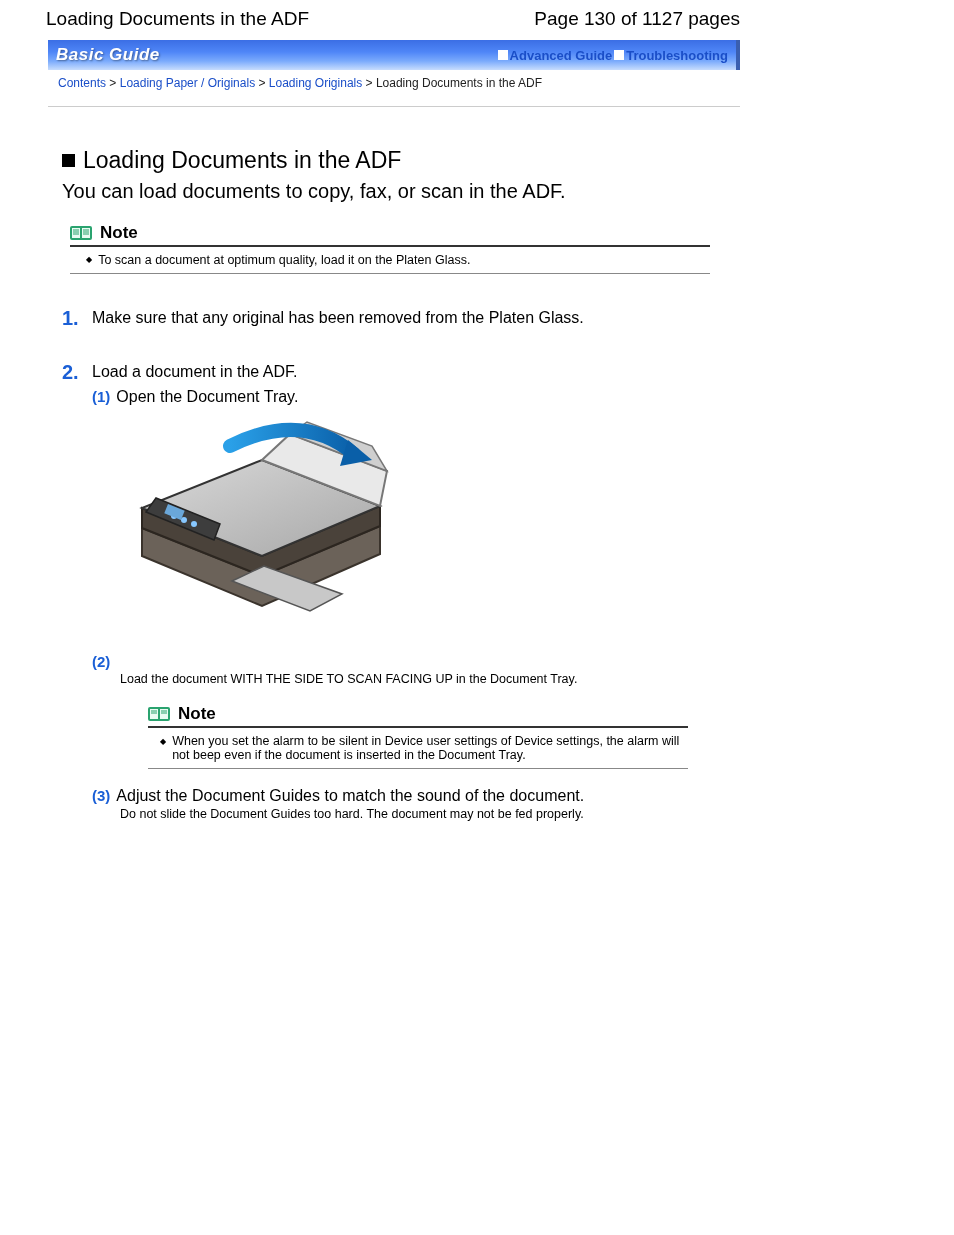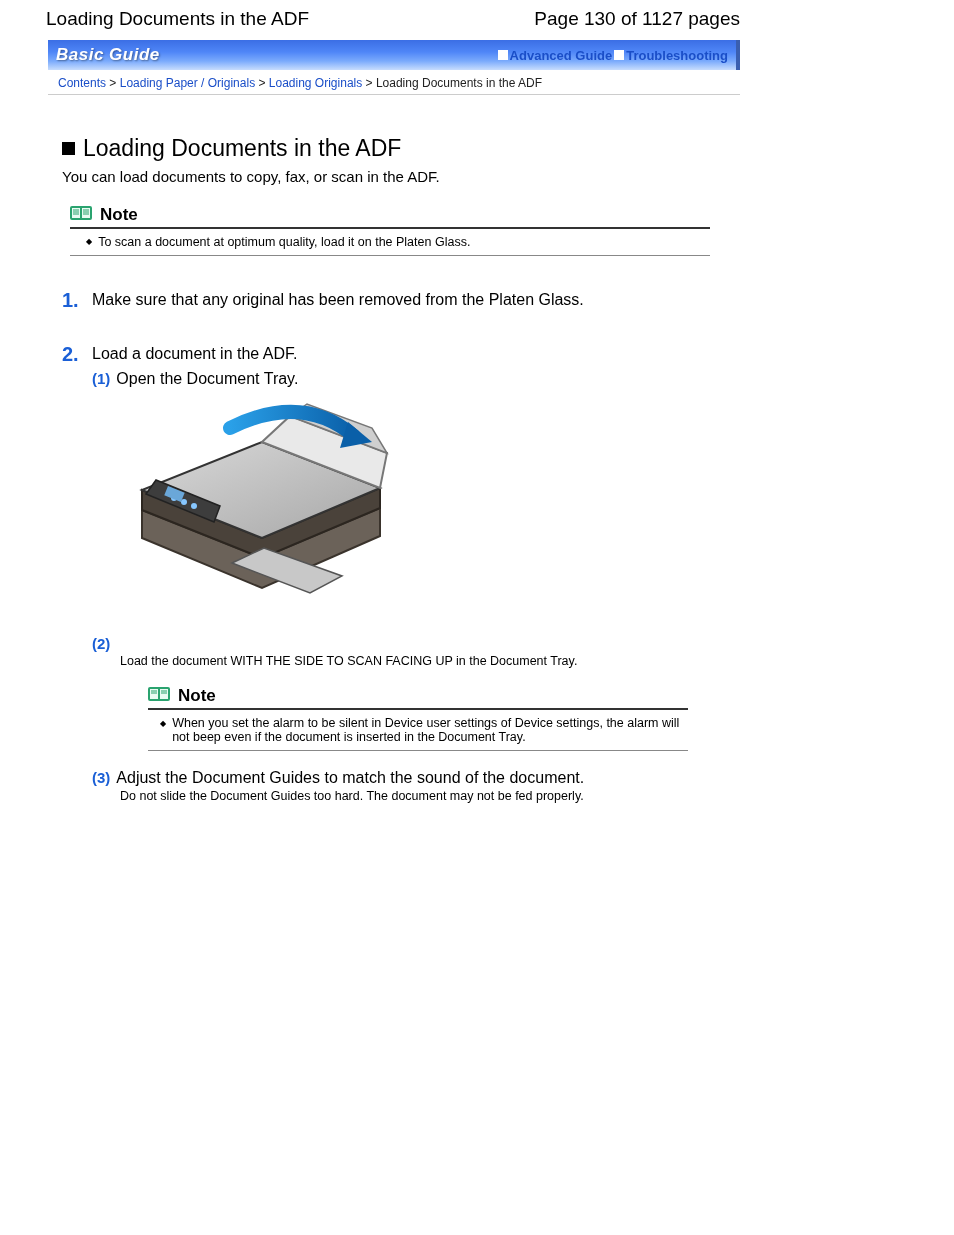--- a/index.html
+++ b/index.html
@@ -60,21 +60,21 @@
     background: #fff;
     display: inline-block;
   }
   .guide-link a {
     color: #1a4ec8;
     text-decoration: none;
     text-align: center;
   }
   .breadcrumb {
     font-size: 12px;
-    padding: 6px 10px 4px 10px;
+    padding: 6px 10px 16px 10px;
     border-bottom: 1px solid #ccc;
     color: #222;
   }
   .breadcrumb a {
     color: #1a4ec8;
     text-decoration: none;
   }
   .main {
     padding: 40px 0 0 14px;
   }
@@ -86,29 +86,30 @@
   .h1-square {
     width: 13px;
     height: 13px;
     background: #000;
     flex: 0 0 auto;
   }
   .h1 {
     font-size: 23px;
   }
   .intro {
-    font-size: 15px;
+    font-size: 20px;
     margin: 6px 0 20px 0;
   }
   .note-block {
     margin-left: 8px;
     width: 640px;
   }
   .note-head {
     display: flex;
+    align-items: center;
     gap: 8px;
     border-bottom: 2px solid #333;
     padding-bottom: 2px;
   }
   .note-icon {
     width: 22px;
     height: 16px;
   }
   .note-title {
     font-weight: bold;

